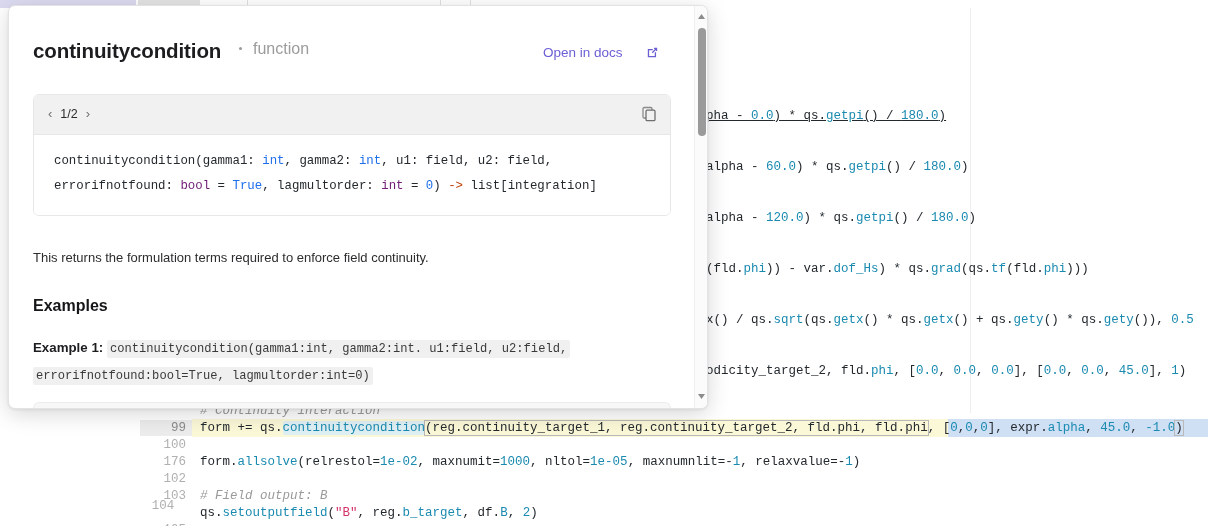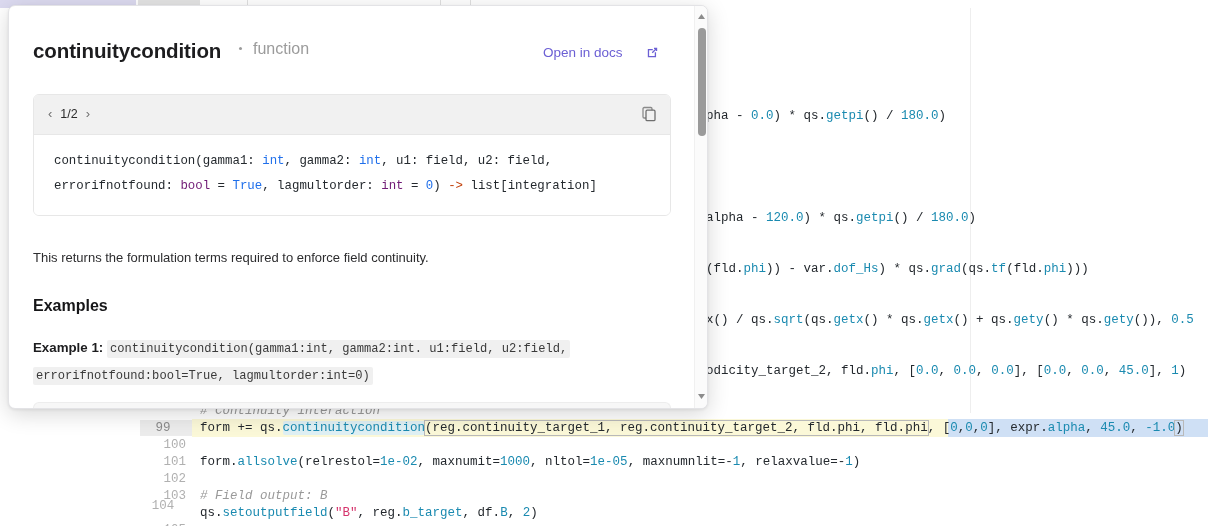--- a/index.html
+++ b/index.html
@@ -121,21 +121,21 @@
     font-family: "Liberation Mono", monospace;
     font-size: 12.5px;
     white-space: pre;
   }
   .gutter-bg {
     position: absolute;
     left: 140px; top: 412px;
     width: 52px; height: 16px;
     background: #ececec;
   }
-  .gutter.active { color: #8a8a8a; text-align: center; }
+  .gutter.active { color: #8a8a8a; }
 
   
   .tok-fn   { color: #1a8ab0; }
   .tok-num  { color: #1a8ab0; }
   .tok-attr { color: #1a8ab0; }
   .tok-str  { color: #d6336c; }
   .tok-cmt  { color: #9a9a9a; font-style: italic; }
   .tok-plain{ color: #24292e; }
 
   
@@ -362,40 +362,41 @@
     <div class="left-ghost g1">ti</div>
     <div class="left-ghost g2">s</div>
     <div class="left-ghost g3">ec</div>
     <div class="left-rule"></div>
   </div>
 
   <div class="editor">
 
     <div class="editor-divider"></div>
 
-    <div class="code-line" style="left:706px; top:100px;"><span class="tok-plain">pha - </span><span class="tok-num">0.0</span><span class="tok-plain">) * qs.</span><span class="tok-fn">getpi</span><span class="tok-plain">() / </span><span class="tok-num">180.0</span><span class="tok-plain">)</span></div>
-
+    <div class="code-line" style="left:706px; top:100px;text-decoration:underline;"><span class="tok-plain">pha - </span><span class="tok-num">0.0</span><span class="tok-plain">) * qs.</span><span class="tok-fn">getpi</span><span class="tok-plain">() / </span><span class="tok-num">180.0</span><span class="tok-plain">)</span></div>
+
+    <div class="code-line" style="left:706px; top:151px;"><span class="tok-plain">alpha - </span><span class="tok-num">60.0</span><span class="tok-plain">) * qs.</span><span class="tok-fn">getpi</span><span class="tok-plain">() / </span><span class="tok-num">180.0</span><span class="tok-plain">)</span></div>
 
     <div class="code-line" style="left:706px; top:202px;"><span class="tok-plain">alpha - </span><span class="tok-num">120.0</span><span class="tok-plain">) * qs.</span><span class="tok-fn">getpi</span><span class="tok-plain">() / </span><span class="tok-num">180.0</span><span class="tok-plain">)</span></div>
 
     <div class="code-line" style="left:706px; top:253px;"><span class="tok-plain">(fld.</span><span class="tok-attr">phi</span><span class="tok-plain">)) - var.</span><span class="tok-attr">dof_Hs</span><span class="tok-plain">) * qs.</span><span class="tok-fn">grad</span><span class="tok-plain">(qs.</span><span class="tok-fn">tf</span><span class="tok-plain">(fld.</span><span class="tok-attr">phi</span><span class="tok-plain">)))</span></div>
 
     <div class="code-line" style="left:706px; top:304px;"><span class="tok-plain">x() / qs.</span><span class="tok-fn">sqrt</span><span class="tok-plain">(qs.</span><span class="tok-fn">getx</span><span class="tok-plain">() * qs.</span><span class="tok-fn">getx</span><span class="tok-plain">() + qs.</span><span class="tok-fn">gety</span><span class="tok-plain">() * qs.</span><span class="tok-fn">gety</span><span class="tok-plain">()), </span><span class="tok-num">0.5</span></div>
 
     <div class="code-line" style="left:706px; top:355px;"><span class="tok-plain">odicity_target_2, fld.</span><span class="tok-attr">phi</span><span class="tok-plain">, [</span><span class="tok-num">0.0</span><span class="tok-plain">, </span><span class="tok-num">0.0</span><span class="tok-plain">, </span><span class="tok-num">0.0</span><span class="tok-plain">], [</span><span class="tok-num">0.0</span><span class="tok-plain">, </span><span class="tok-num">0.0</span><span class="tok-plain">, </span><span class="tok-num">45.0</span><span class="tok-plain">], </span><span class="tok-num">1</span><span class="tok-plain">)</span></div>
 
     <div class="code-line" style="left:200px; top:395px; color:#9a9a9a; font-style:italic;"># Continuity interaction</div>
 
     <div class="gutter-bg"></div>
     <div class="line99-hl"></div>
     <div class="line99-sel"></div>
 
     <div class="gutter active" style="top:412px;">99</div>
     <div class="gutter" style="top:429px;">100</div>
-    <div class="gutter" style="top:446px;">101</div>
+    <div class="gutter" style="top:446px;">176</div>
     <div class="gutter" style="top:463px;">102</div>
     <div class="gutter" style="top:480px;">103</div>
     <div class="gutter" style="top:490px;text-align:center;">104</div>
     <div class="gutter" style="top:514px;">105</div>
 
     <div class="code-line" style="top:412px;"><span class="tok-plain">form += qs.</span><span class="tok-fn callhl">continuitycondition</span><span class="tok-plain paren-match">(reg.continuity_target_1, reg.continuity_target_2, fld.phi, fld.phi</span><span class="tok-plain">, [<span class="tok-num">0</span>,<span class="tok-num">0</span>,<span class="tok-num">0</span>], expr.<span class="tok-attr">alpha</span>, <span class="tok-num">45.0</span>, <span class="tok-num">-1.0</span></span><span class="tok-plain paren-match">)</span></div>
 
     <div class="code-line" style="top:446px;"><span class="tok-plain">form.</span><span class="tok-fn">allsolve</span><span class="tok-plain">(relrestol=<span class="tok-num">1e-02</span>, maxnumit=<span class="tok-num">1000</span>, nltol=<span class="tok-num">1e-05</span>, maxnumnlit=-<span class="tok-num">1</span>, relaxvalue=-<span class="tok-num">1</span>)</span></div>
 
     <div class="code-line tok-cmt" style="top:480px;"># Field output: B</div>

